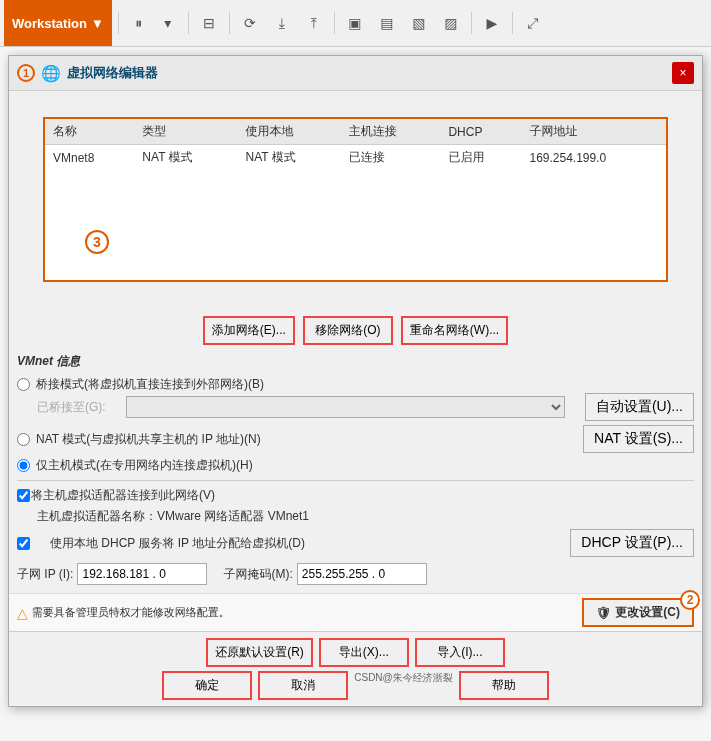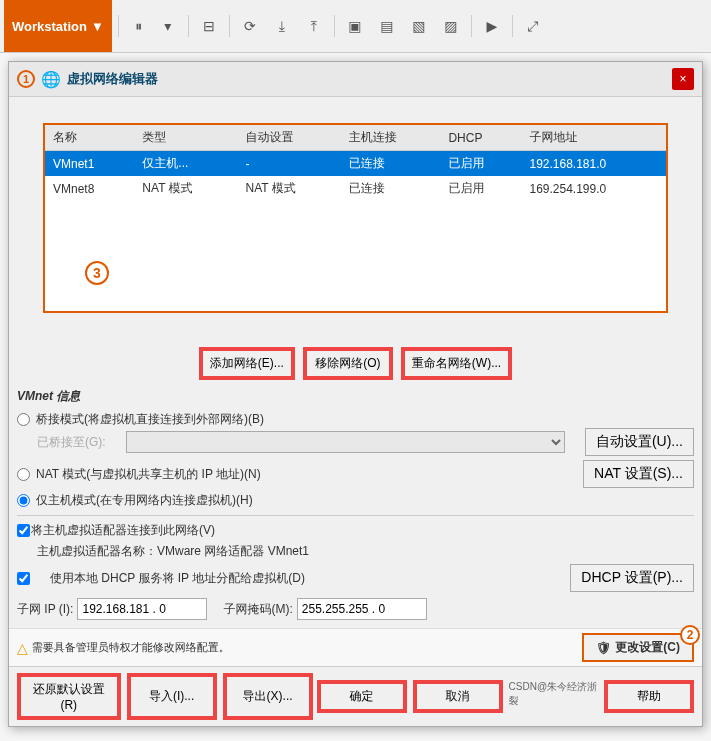--- a/index.html
+++ b/index.html
@@ -9,21 +9,21 @@
       background: #1e1e1e;
       color: #333;
     }
 
     
     .toolbar {
       display: flex;
       align-items: center;
       background: #f0f0f0;
       border-bottom: 1px solid #ccc;
-      height: 53px;
+      height: 47px;
       padding: 0 4px;
       gap: 4px;
     }
     .toolbar-brand {
       display: flex;
       align-items: center;
       background: #e05a00;
       color: white;
       font-weight: bold;
       font-size: 13px;
@@ -132,21 +132,21 @@
 
     
     .btn-row {
       display: flex;
       justify-content: center;
       gap: 8px;
       padding: 8px;
     }
     .btn {
       padding: 4px 7px;
-      border: 4px solid #ef4444;
+      border: 2px solid #ef4444;
       background: #f0f0f0;
       cursor: pointer;
       font-size: 12px;
       min-width: 90px;
     }
 
     
     .info-section {
       padding: 0 8px 8px 8px;
     }
@@ -266,20 +266,21 @@
       position: absolute;
     }
 
     .bottom-btn-row {
       display: flex;
       justify-content: space-between;
       align-items: center;
       padding: 6px 8px;
       border-top: 1px solid #ccc;
       gap: 4px;
+      flex-direction: column;
     }
     .bottom-left { display: flex; gap: 6px; }
     .bottom-right { display: flex; gap: 6px; }
     .bottom-note { font-size: 10px; color: #666; }
 
     .disabled-text { color: #aaa; }
 
     .table-outer {
       position: relative;
       margin: 8px;
@@ -340,35 +341,27 @@
       <button class="dialog-close">×</button>
     </div>
 
     <div class="table-outer">
       <div class="red-box">
         <table class="net-table">
           <thead>
             <tr>
               <th>名称</th>
               <th>类型</th>
-              <th>自动设置</th>
+              <th>使用本地</th>
               <th>主机连接</th>
               <th>DHCP</th>
               <th>子网地址</th>
             </tr>
           </thead>
           <tbody>
-            <tr class="selected">
-              <td>VMnet1</td>
-              <td>仅主机...</td>
-              <td>-</td>
-              <td>已连接</td>
-              <td>已启用</td>
-              <td>192.168.181.0</td>
-            </tr>
             <tr>
               <td>VMnet8</td>
               <td>NAT 模式</td>
               <td>NAT 模式</td>
               <td>已连接</td>
               <td>已启用</td>
               <td>169.254.199.0</td>
             </tr>
           </tbody>
         </table>
@@ -449,22 +442,22 @@
         <button class="btn-change-settings">
           <span>🛡</span>
           <span>更改设置(C)</span>
         </button>
       </div>
     </div>
 
     <div class="bottom-btn-row">
       <div class="bottom-left">
         <button class="btn">还原默认设置(R)</button>
+        <button class="btn">导出(X)...</button>
         <button class="btn">导入(I)...</button>
-        <button class="btn">导出(X)...</button>
       </div>
       <div class="bottom-right">
         <button class="btn">确定</button>
         <button class="btn">取消</button>
         <span class="bottom-note">CSDN@朱今经济浙裂</span>
         <button class="btn">帮助</button>
       </div>
     </div>
   </div>
 </div>

